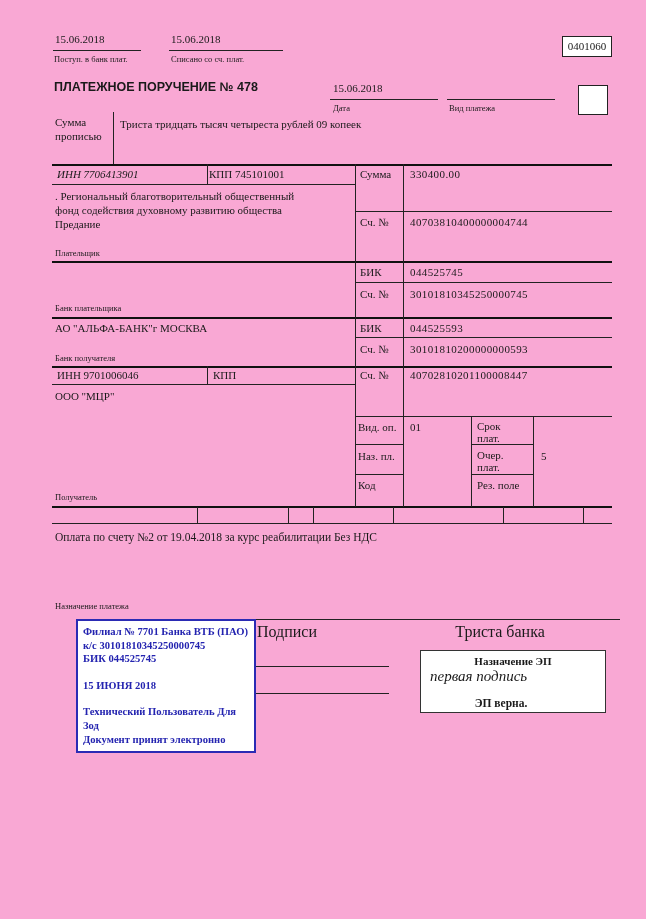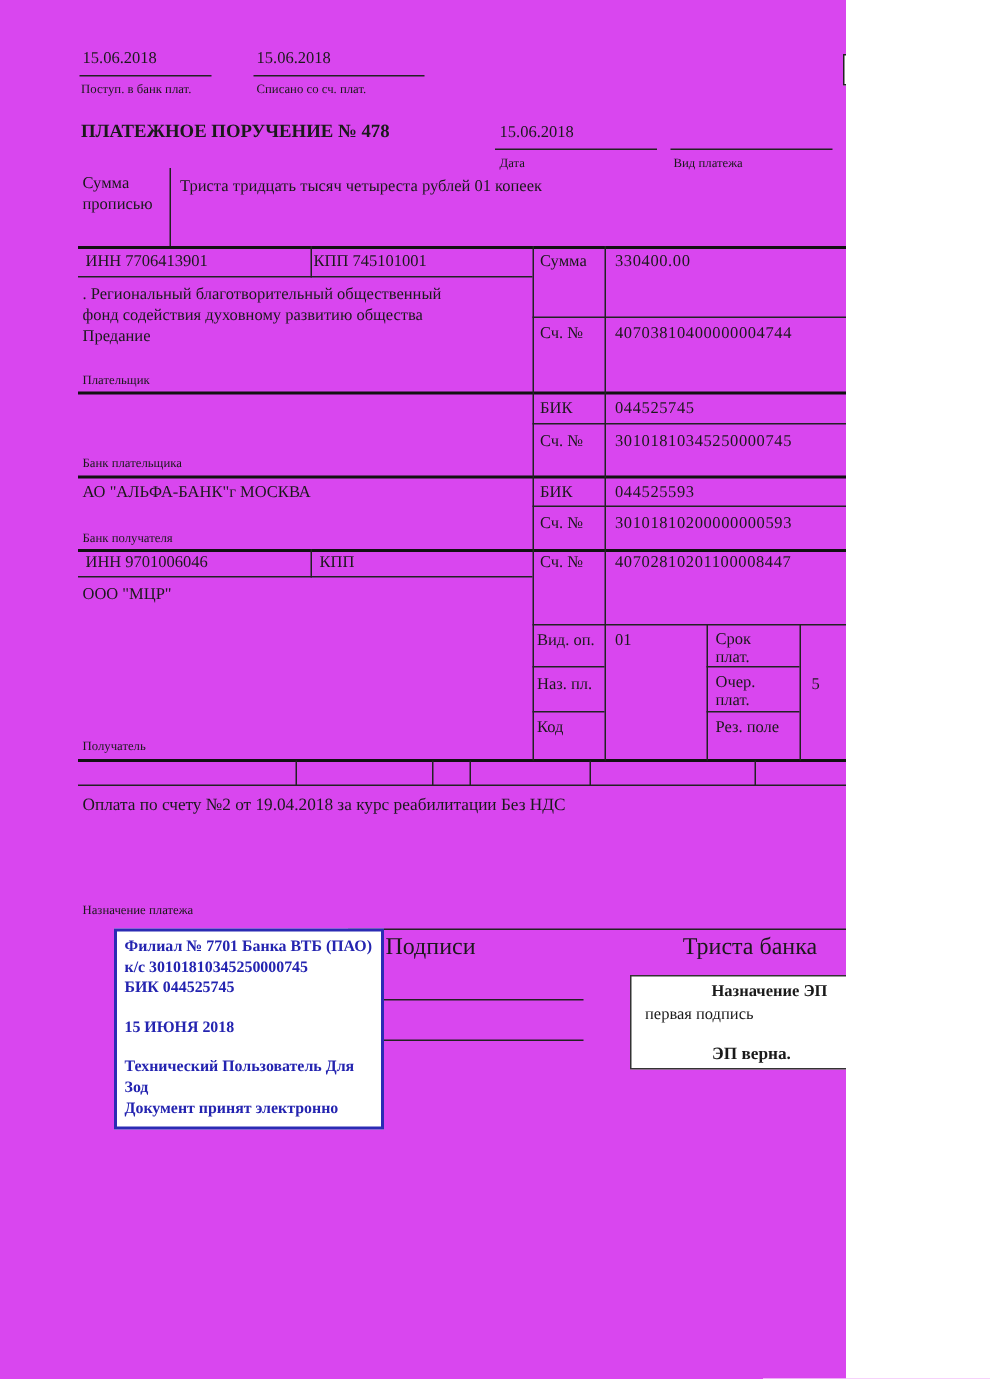--- a/index.html
+++ b/index.html
@@ -1,34 +1,34 @@
 <!DOCTYPE html>
 <html><head>
 <meta charset="utf-8">
 <style>
   * { margin:0; padding:0; box-sizing:border-box; }
   html,body { background:#fff; }
   body { font-family:"Liberation Serif", serif; color:#1a1a1a; }
-  .page { position:relative; width:564px; height:919px; background:#d946ef; overflow:hidden; }
+  .page { position:relative; width:646px; height:919px; background:#f9a8d4; overflow:hidden; }
   .t   { position:absolute; font-size:11px; line-height:13px; white-space:nowrap; }
   .t2  { position:absolute; font-size:11px; line-height:14px; white-space:nowrap; }
   .sm  { position:absolute; font-size:8.5px; line-height:10px; white-space:nowrap; }
   .num { letter-spacing:0.4px; }
   .hl  { position:absolute; background:#222; height:1px; }
   .hl.thick { height:2px; background:#111; }
   .vl  { position:absolute; background:#222; width:1px; }
   .box { position:absolute; border:1.5px solid #222; background:#fff; }
-  .title { position:absolute; font-family:Liberation Serif, serif; font-weight:bold; font-size:12.5px; white-space:nowrap; }
+  .title { position:absolute; font-family:Liberation Sans, sans-serif; font-weight:bold; font-size:12.5px; white-space:nowrap; }
   .center { text-align:center; }
   .bluebox { position:absolute; border:2px solid #2b2bb4; color:#2424b0; font-size:10.6px; font-weight:bold; line-height:13.6px; padding:4px 5px; background:#fff; }
   .bluebox .gap { height:13px; }
   .epbox { position:absolute; border:1px solid #333; background:#fff; font-size:11px; padding:3px 5px; }
   .ep-title { font-weight:bold; text-align:center; font-size:11px; line-height:15px; }
   .ep-name  { font-size:11px; line-height:14px; padding-left:2px; }
-  .ep-sig   { font-size:11px; line-height:14px; padding-left:4px; }
+  .ep-sig   { font-style:italic; font-size:15px; line-height:14px; padding-left:4px; }
   .heading13 { position:absolute; font-size:16px; white-space:nowrap; }
 </style>
 </head>
 <body>
 
 <div class="page">
 
   <div class="t" style="left:55px; top:33px;">15.06.2018</div>
   <div class="hl" style="left:53px; top:50px; width:88px;"></div>
   <div class="sm" style="left:54px; top:54px;">Поступ. в банк плат.</div>
@@ -43,21 +43,21 @@
   <div class="t" style="left:333px; top:82px;">15.06.2018</div>
   <div class="hl" style="left:330px; top:99px; width:108px;"></div>
   <div class="sm" style="left:333px; top:103px;">Дата</div>
   <div class="hl" style="left:447px; top:99px; width:108px;"></div>
   <div class="sm" style="left:449px; top:103px;">Вид платежа</div>
   <div class="box" style="left:578px; top:85px; width:30px; height:30px;"></div>
 
   <div class="t" style="left:55px; top:116px;">Сумма</div>
   <div class="t" style="left:55px; top:130px;">прописью</div>
   <div class="vl" style="left:113px; top:112px; height:52px;"></div>
-  <div class="t" style="left:120px; top:118px;">Триста тридцать тысяч четыреста рублей 01 копеек</div>
+  <div class="t" style="left:120px; top:118px;">Триста тридцать тысяч четыреста рублей 09 копеек</div>
 
   <div class="hl thick" style="left:52px; top:164px; width:560px;"></div>
   <div class="hl" style="left:52px; top:184px; width:303px;"></div>
   <div class="hl" style="left:355px; top:211px; width:257px;"></div>
   <div class="hl thick" style="left:52px; top:261px; width:560px;"></div>
   <div class="hl" style="left:355px; top:282px; width:257px;"></div>
   <div class="hl thick" style="left:52px; top:317px; width:560px;"></div>
   <div class="hl" style="left:355px; top:337px; width:257px;"></div>
   <div class="hl thick" style="left:52px; top:366px; width:560px;"></div>
   <div class="hl" style="left:52px; top:384px; width:303px;"></div>
@@ -76,21 +76,21 @@
   <div class="vl" style="left:471px; top:416px; height:91px;"></div>
   <div class="vl" style="left:533px; top:416px; height:91px;"></div>
 
   <div class="vl" style="left:197px; top:507px; height:17px;"></div>
   <div class="vl" style="left:288px; top:507px; height:17px;"></div>
   <div class="vl" style="left:313px; top:507px; height:17px;"></div>
   <div class="vl" style="left:393px; top:507px; height:17px;"></div>
   <div class="vl" style="left:503px; top:507px; height:17px;"></div>
   <div class="vl" style="left:583px; top:507px; height:17px;"></div>
 
-  <div class="t" style="left:57px; top:168px;">ИНН 7706413901</div>
+  <div class="t" style="left:57px; top:168px;font-style:italic;">ИНН 7706413901</div>
   <div class="t" style="left:209px; top:168px;">КПП 745101001</div>
   <div class="t" style="left:360px; top:168px;">Сумма</div>
   <div class="t num" style="left:410px; top:168px;">330400.00</div>
 
   <div class="t2" style="left:55px; top:189px;">. Региональный благотворительный общественный</div>
   <div class="t2" style="left:55px; top:203px;">фонд содействия духовному развитию общества</div>
   <div class="t2" style="left:55px; top:217px;">Предание</div>
   <div class="sm" style="left:55px; top:248px;">Плательщик</div>
   <div class="t" style="left:360px; top:216px;">Сч. №</div>
   <div class="t num" style="left:410px; top:216px;">40703810400000004744</div>

